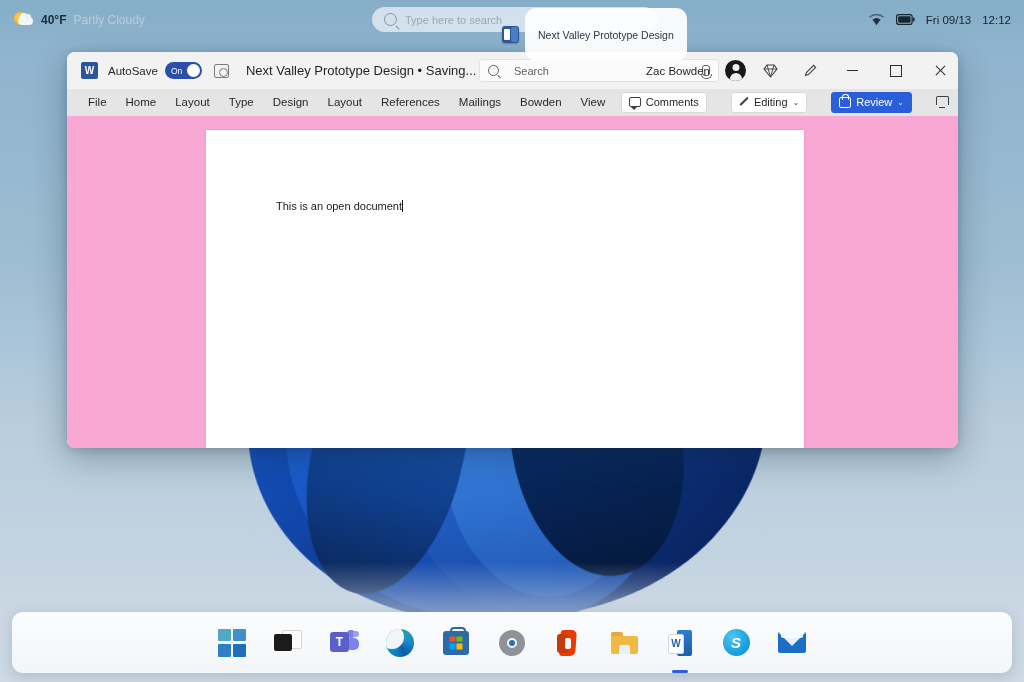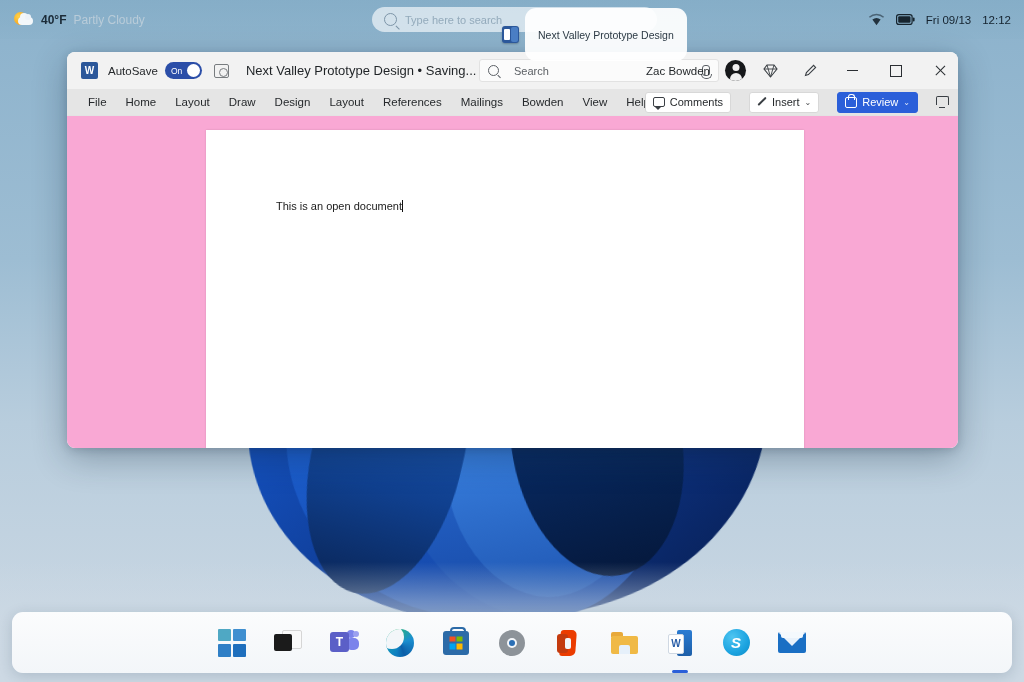--- a/index.html
+++ b/index.html
@@ -480,21 +480,21 @@
     border-radius: 3px;
     cursor: pointer;
     white-space: nowrap;
   }
   .ribbon-right {
     position: absolute;
     right: 8px; top: 0;
     height: 26px;
     display: flex;
     align-items: center;
-    gap: 18px;
+    gap: 24px;
   }
   .r-btn {
     height: 19px;
     border: 1px solid #d8d8d8;
     background: #ffffff;
     border-radius: 3px;
     display: flex;
     align-items: center;
     padding: 0 7px;
     gap: 5px;
@@ -1034,38 +1034,38 @@
           <span class="win-close"></span>
         </div>
     </div>
   </div>
 
   <div class="ribbon">
     <div class="tabs">
       <div class="tab">File</div>
       <div class="tab">Home</div>
       <div class="tab">Layout</div>
-      <div class="tab">Draw</div>
+      <div class="tab">Type</div>
       <div class="tab">Design</div>
       <div class="tab">Layout</div>
       <div class="tab">References</div>
       <div class="tab">Mailings</div>
       <div class="tab">Bowden</div>
       <div class="tab">View</div>
       <div class="tab">Help</div>
     </div>
 
     <div class="ribbon-right">
       <div class="r-btn">
         <span class="comment-bubble"></span>
         <span>Comments</span>
       </div>
       <div class="r-btn">
         <span class="pen-ico"></span>
-        <span>Insert</span>
+        <span>Editing</span>
         <span class="chev">⌄</span>
       </div>
       <div class="r-btn share">
         <span class="share-ico"></span>
         <span>Review</span>
         <span class="chev">⌄</span>
       </div>
       <div class="ribbon-display"></div>
     </div>
   </div>

